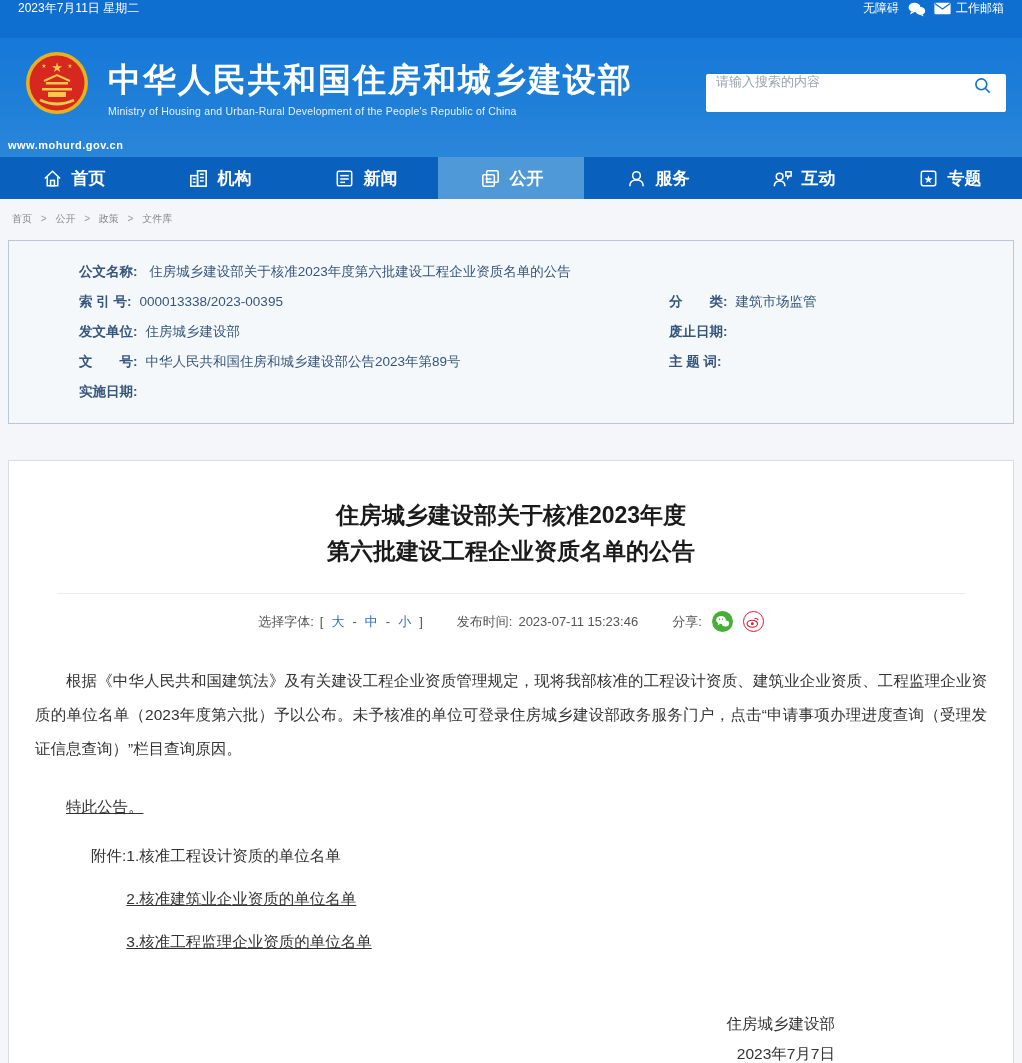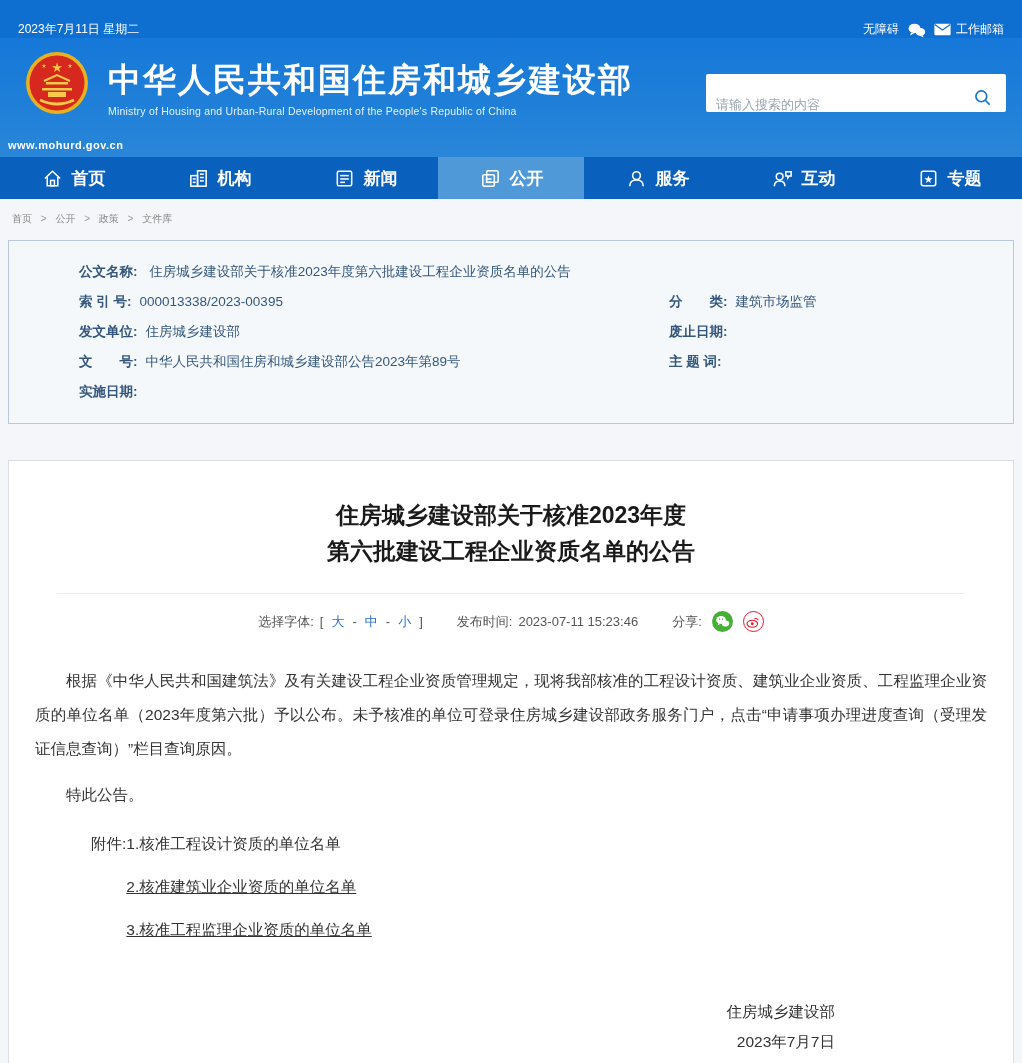--- a/index.html
+++ b/index.html
@@ -1,34 +1,34 @@
 <!DOCTYPE html>
 <html><head>
 <meta charset="utf-8">
 <style>
   * { margin:0; padding:0; box-sizing:border-box; }
   html,body { width:1022px; height:1063px; overflow:hidden;
     font-family:"Liberation Sans","DejaVu Sans",sans-serif; background:#f4f6f9; }
 
   
   .topbar { height:38px; background:#0f6fd0; color:#fff; font-size:12px;
-    display:flex; align-items:flex-end; justify-content:space-between; padding:0 18px; }
+    display:flex; align-items:flex-start; justify-content:space-between; padding:0 18px; }
   .topbar-right { display:flex; align-items:center; gap:8px; }
   .topbar-right .tlink { color:#fff; cursor:pointer; display:flex; align-items:center; gap:5px; }
   .tb-icon svg { display:block; }
 
   
   .header { height:119px; background:linear-gradient(180deg,#1678d8 0%,#2080d8 60%,#2a86d8 100%); position:relative; }
   .emblem { position:absolute; left:24px; top:12px; }
   .site-url { position:absolute; left:8px; top:101px; color:#fff; font-size:11px; font-weight:bold; letter-spacing:.5px; }
   .titleblock { position:absolute; left:108px; top:20px; color:#fff; }
   .site-title { font-size:33px; font-weight:bold; letter-spacing:2px; line-height:44px; }
   .site-sub { font-size:10.5px; color:rgba(255,255,255,.88); margin-top:3px; letter-spacing:.2px; }
   .searchbox { position:absolute; right:16px; top:36px; width:300px; height:38px; background:#fff;
-    border-radius:2px; display:flex; align-items:flex-end; padding:0 10px; }
+    border-radius:2px; display:flex; align-items:flex-start; padding:0 10px; }
   .searchbox input { flex:1; border:none; outline:none; font-size:13px; color:#333;
     font-family:"Liberation Sans","DejaVu Sans",sans-serif; }
   .searchbox input::placeholder { color:#9aa5b0; }
   .search-btn { width:26px; height:26px; border:none; background:transparent; cursor:pointer;
     display:flex; align-items:center; justify-content:center; }
 
   
   .nav { height:42px; background:#0a61bd; display:flex; }
   .nav-item { flex:1; display:flex; align-items:center; justify-content:center; gap:8px;
     color:#fff; font-size:17px; font-weight:bold; cursor:pointer; }
@@ -54,21 +54,21 @@
   .article-meta { margin:24px 48px 0; border-top:1px solid #ececec; padding-top:17px;
     text-align:center; font-size:13px; color:#555; display:flex; justify-content:center; align-items:center; gap:6px; }
   .fs-link { color:#2a6fc0; cursor:pointer; margin:0 2px; }
   .meta-gap { width:22px; }
   .share-icon { width:21px; height:21px; border-radius:50%; display:inline-flex;
     align-items:center; justify-content:center; cursor:pointer; margin-left:4px; vertical-align:middle; }
   .share-icon svg { display:block; }
 
   .article-body { margin:32px 26px 0; font-size:15.5px; color:#333; line-height:34px; text-align:justify; }
   .article-body p { text-indent:2em; }
-  .p2 { margin-top:12px; }
+  .p2 { margin-top:24px;text-decoration:underline; }
   .attachments { display:flex; margin:10px 26px 0 82px; font-size:15.5px; color:#333; }
   .att-label { line-height:43px; }
   .att-item { line-height:43px; cursor:pointer; color:#333; }
   .att-item.u { text-decoration:underline; }
   .signature { margin-top:46px; padding-right:178px; text-align:right;
     font-size:15.5px; color:#333; line-height:30px; }
 </style>
 </head>
 <body>
 

